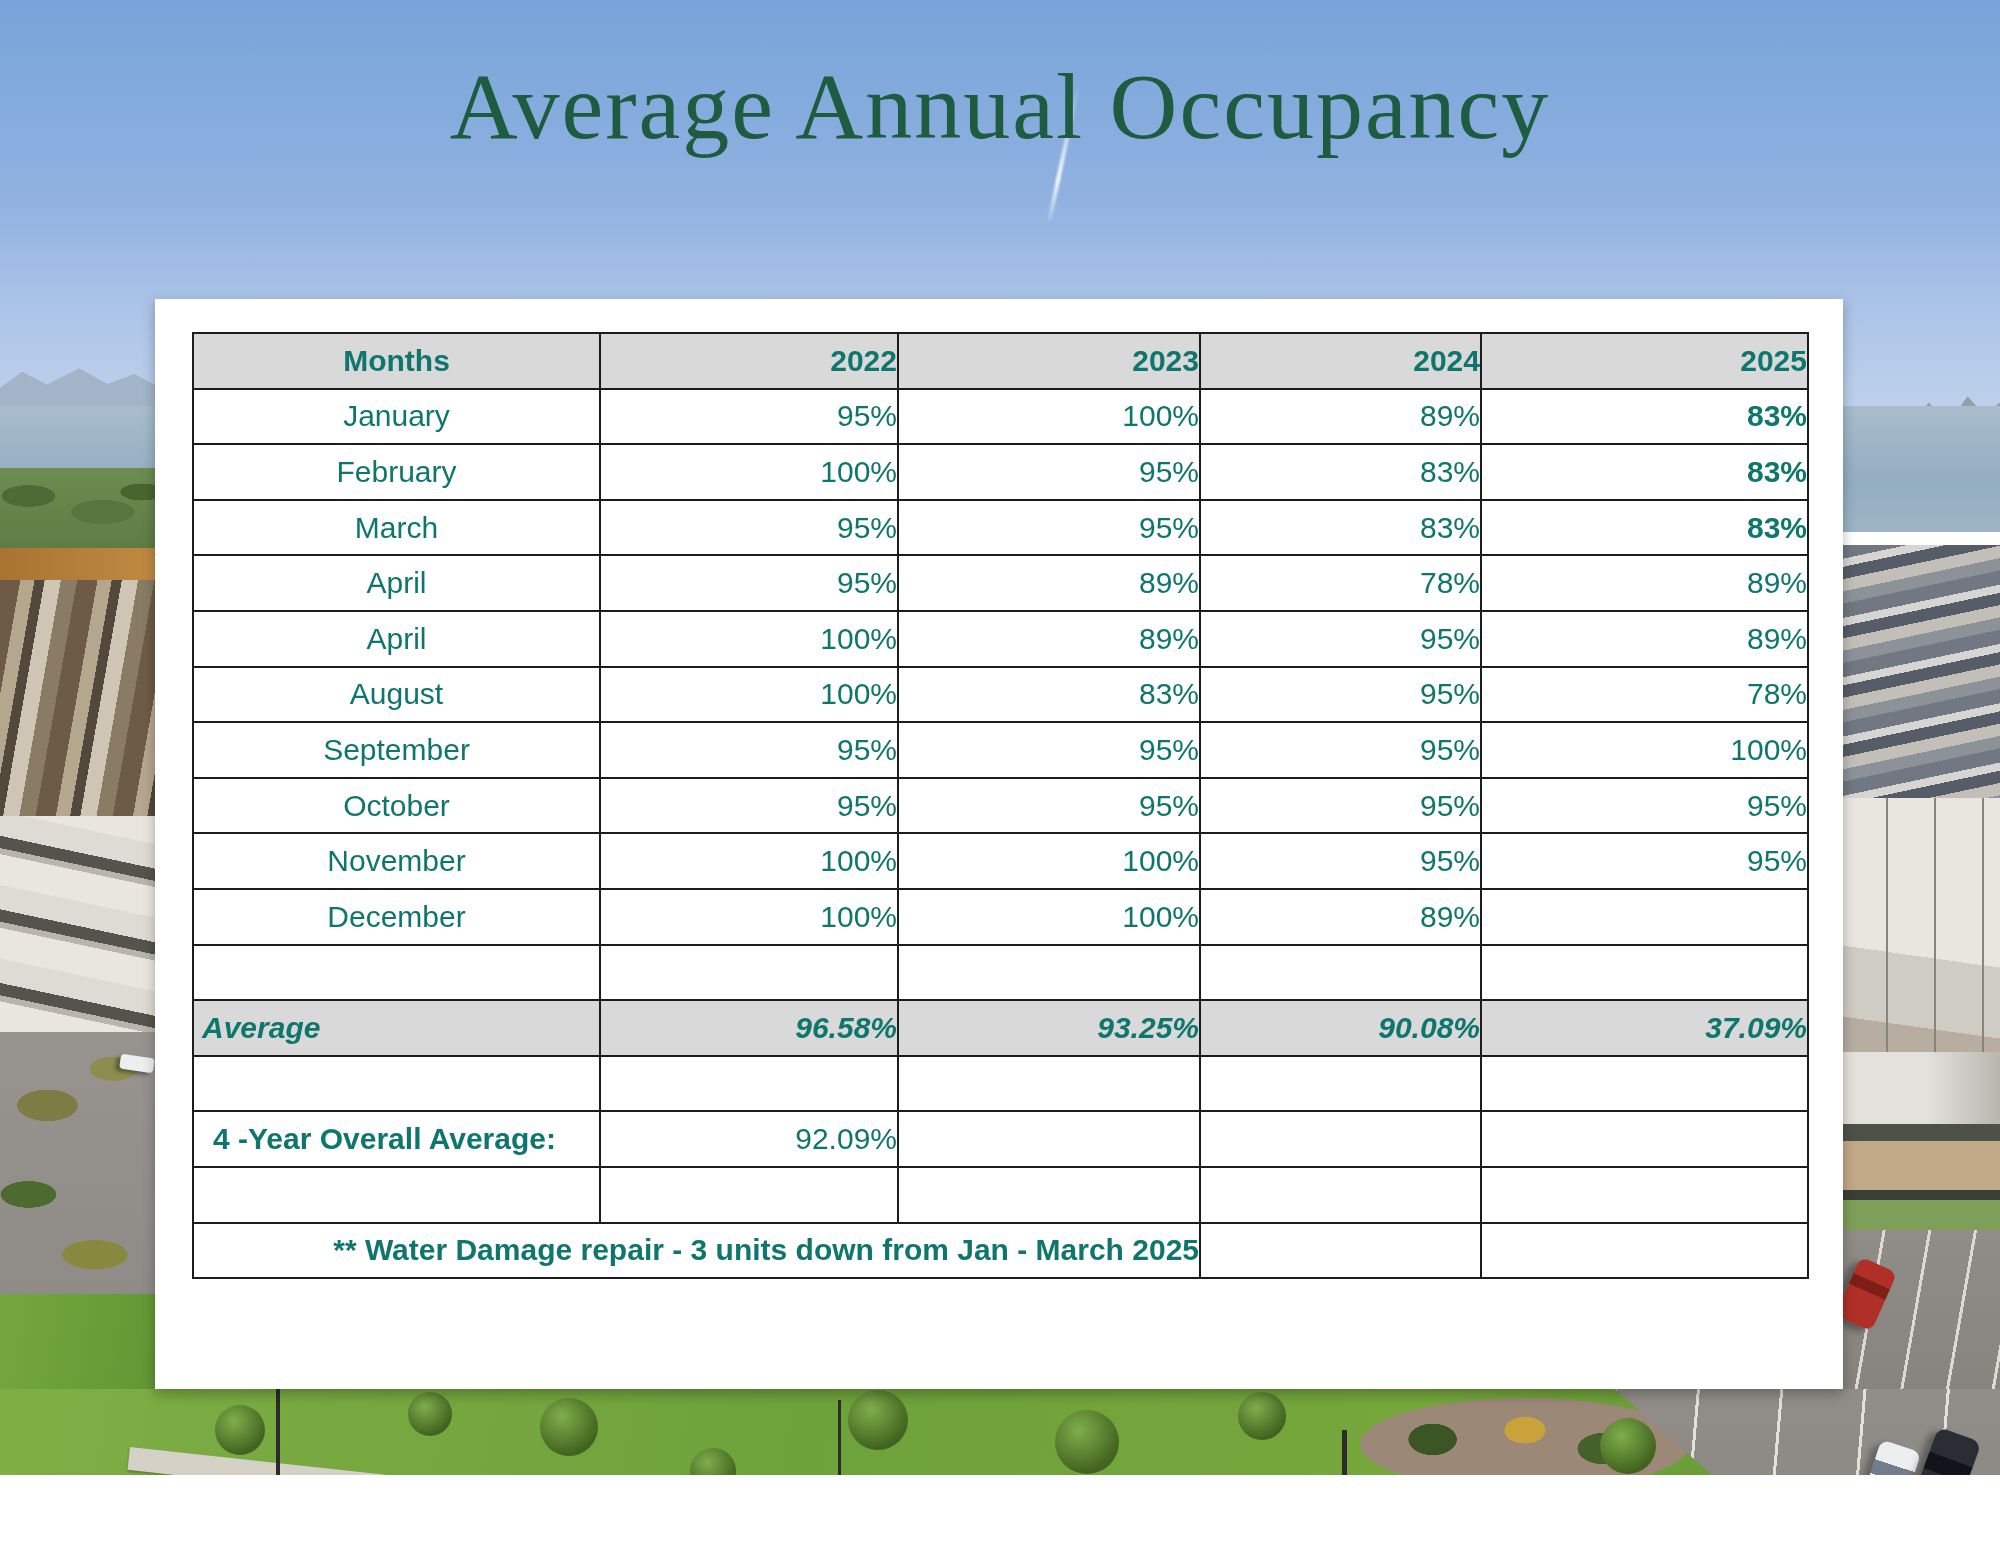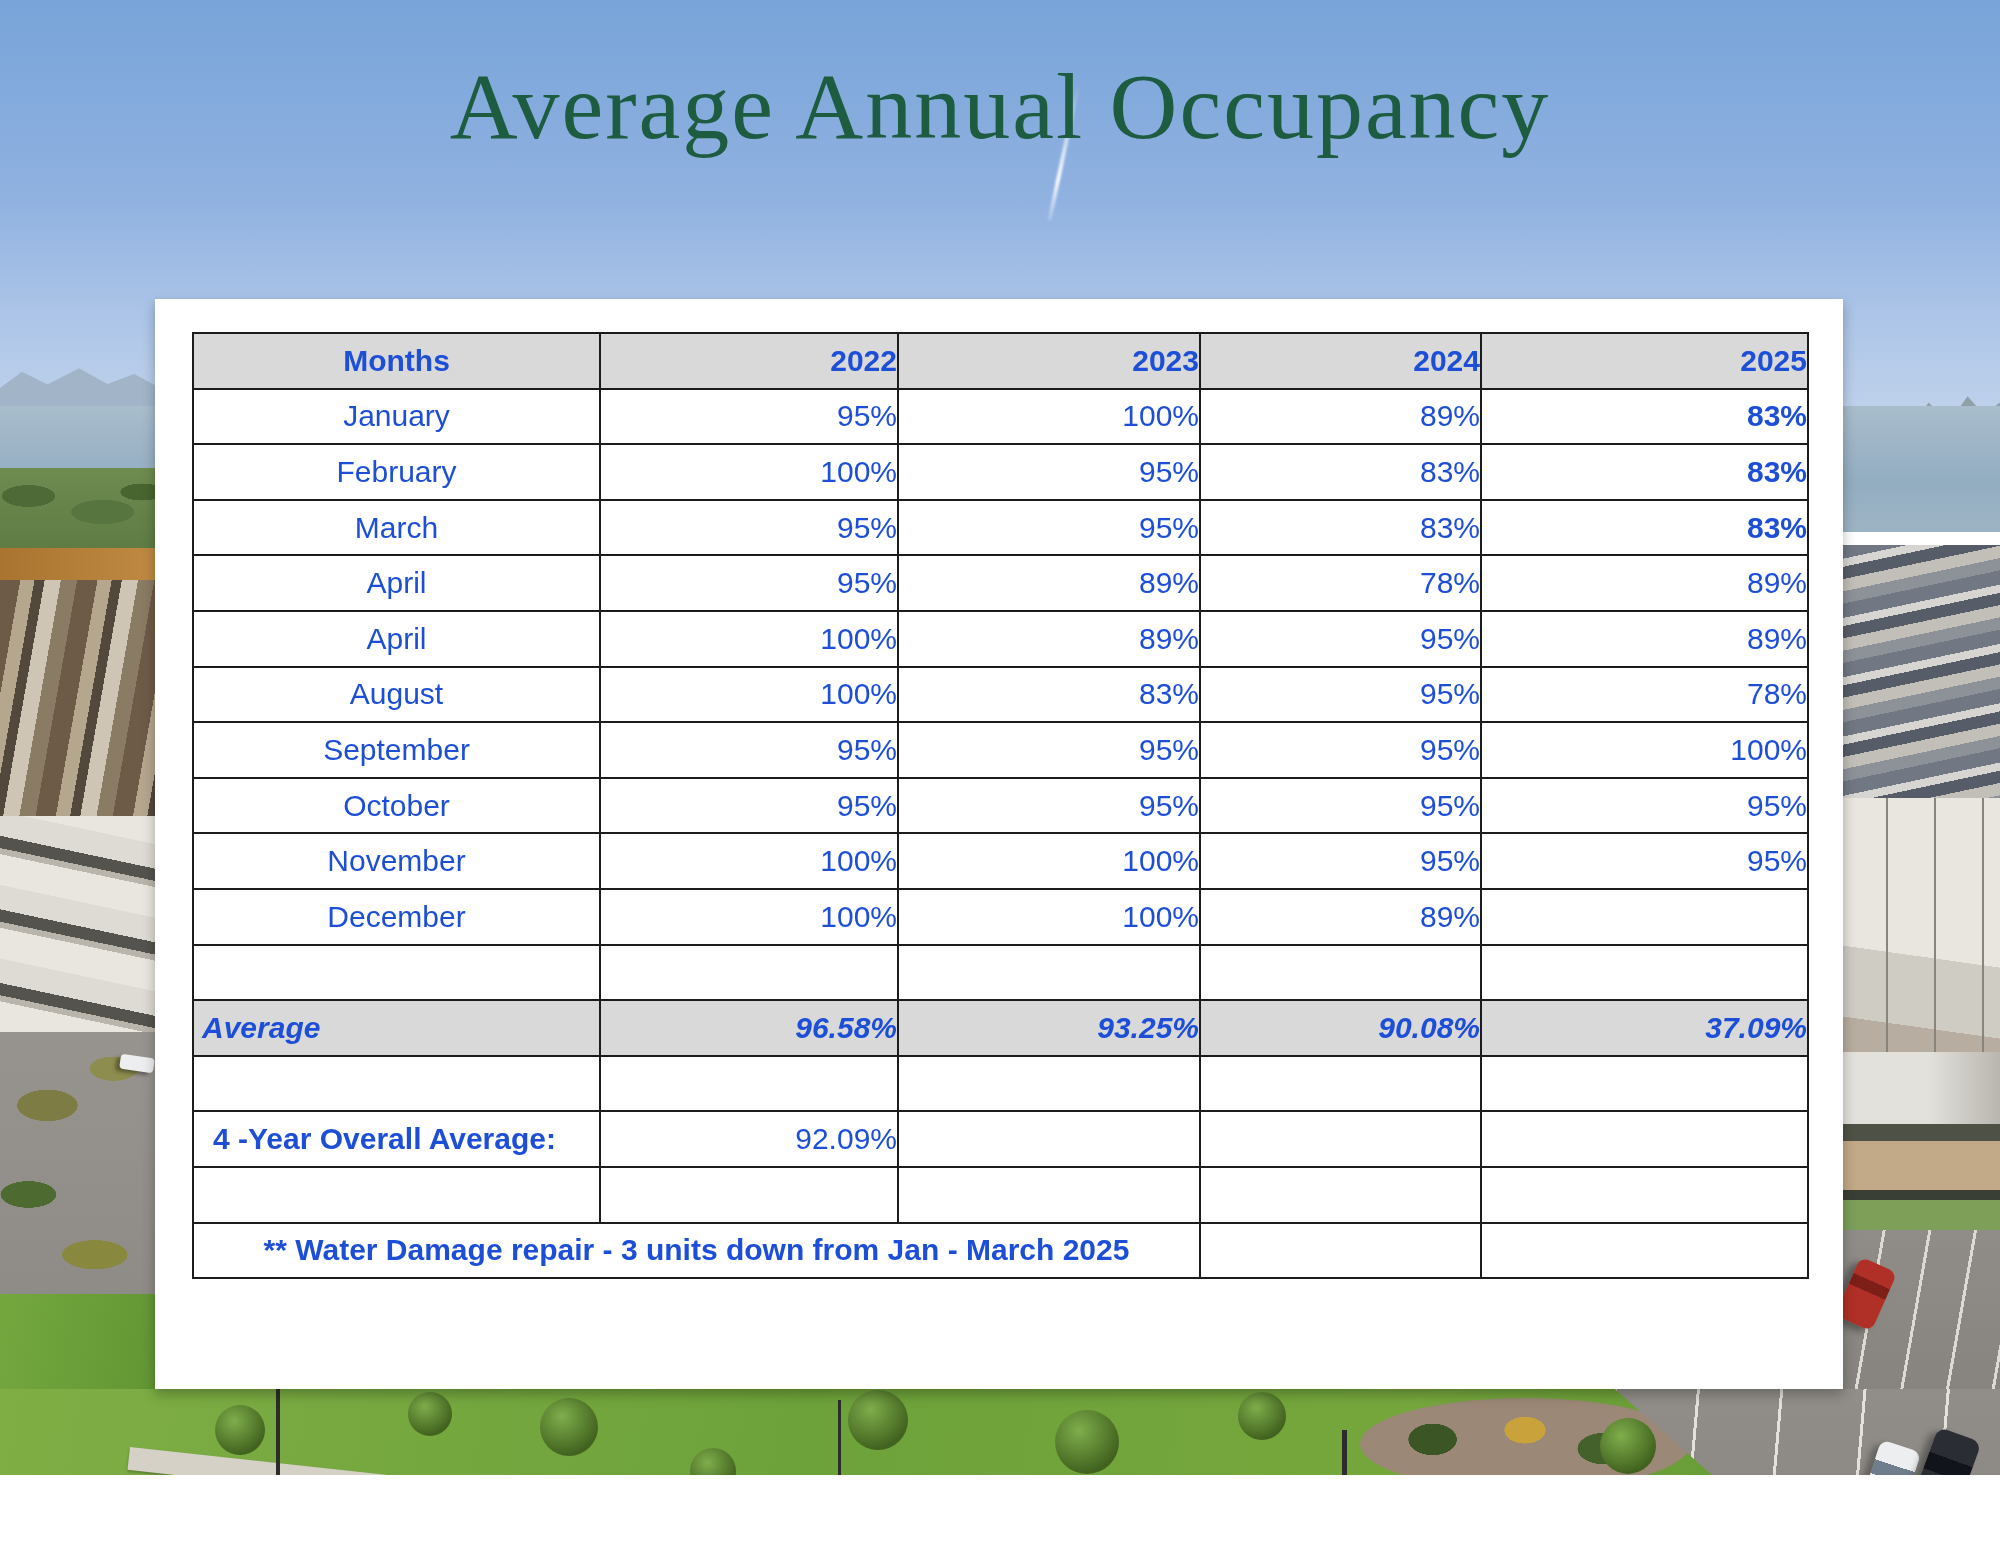--- a/index.html
+++ b/index.html
@@ -84,33 +84,33 @@
        background:rgba(22,34,12,.42);border-radius:50%;transform:rotate(-14deg);z-index:-1;}
   .pole{background:#2c2c2c;}
   
   .title{position:absolute;left:0;top:52px;width:2000px;margin:0;text-align:center;
        font-family:"Liberation Serif", serif;font-weight:400;font-size:94px;
        letter-spacing:2px;color:var(--title-green);}
   
   .card{position:absolute;left:155px;top:299px;width:1688px;height:1090px;
        background:var(--card-white);box-shadow:0 5px 12px rgba(0,0,0,.28);}
   table.occ{position:absolute;left:37px;top:33px;width:1615px;border-collapse:collapse;
-       table-layout:fixed;font-size:30px;color:#1d4ed8;}
+       table-layout:fixed;font-size:30px;color:#0f766e;}
   table.occ th,table.occ td{border:2px solid var(--table-border);overflow:hidden;
        white-space:nowrap;padding:0;height:53.6px;}
   table.occ thead th{background:var(--header-gray);font-weight:700;}
   th.label-col{text-align:center;}
   th.year-col{text-align:right;padding-right:14px;}
   td.val{text-align:right;padding-right:14px;}
   tr.month td.label{text-align:center;}
   tr.average td{background:var(--header-gray);font-weight:700;font-style:italic;}
   tr.average td.label{text-align:left;padding-left:8px;}
   tr.overall td.label{text-align:left;padding-left:19px;font-weight:700;}
   tr.overall td.val{font-weight:400;}
-  td.note{text-align:center;padding-left:6px;font-weight:700;}
+  td.note{text-align:right;padding-left:6px;font-weight:700;}
   td.b{font-weight:700;}
 </style>
 </head>
 <body>
 
 <div class="stage">
 
   <div class="bg">
     <div class="sky"></div>
     <div class="contrail"></div>

